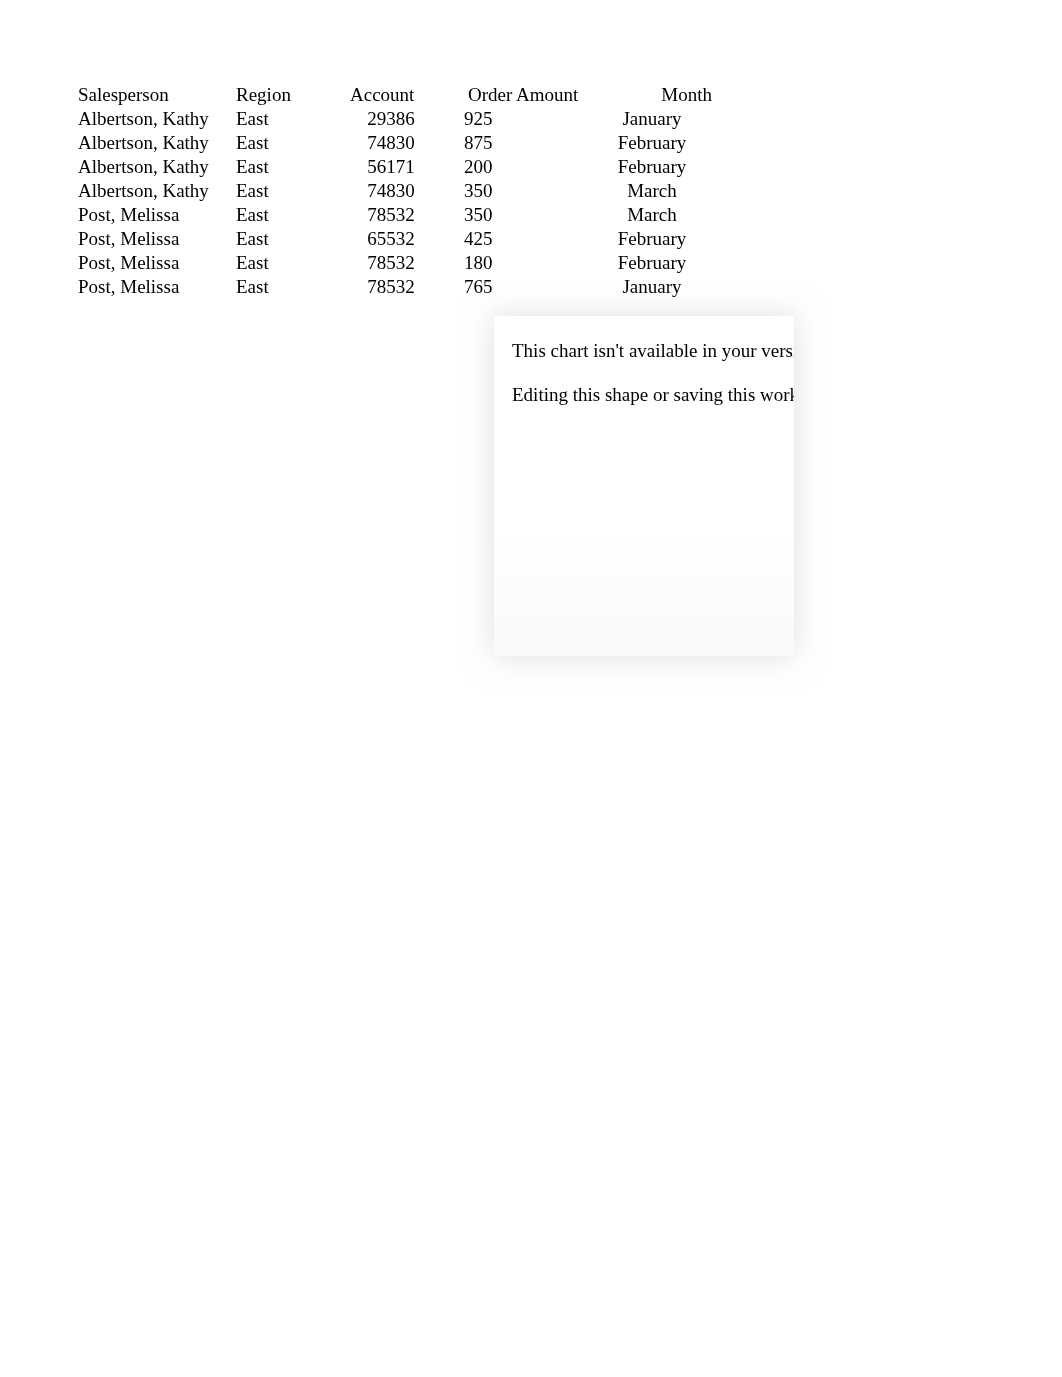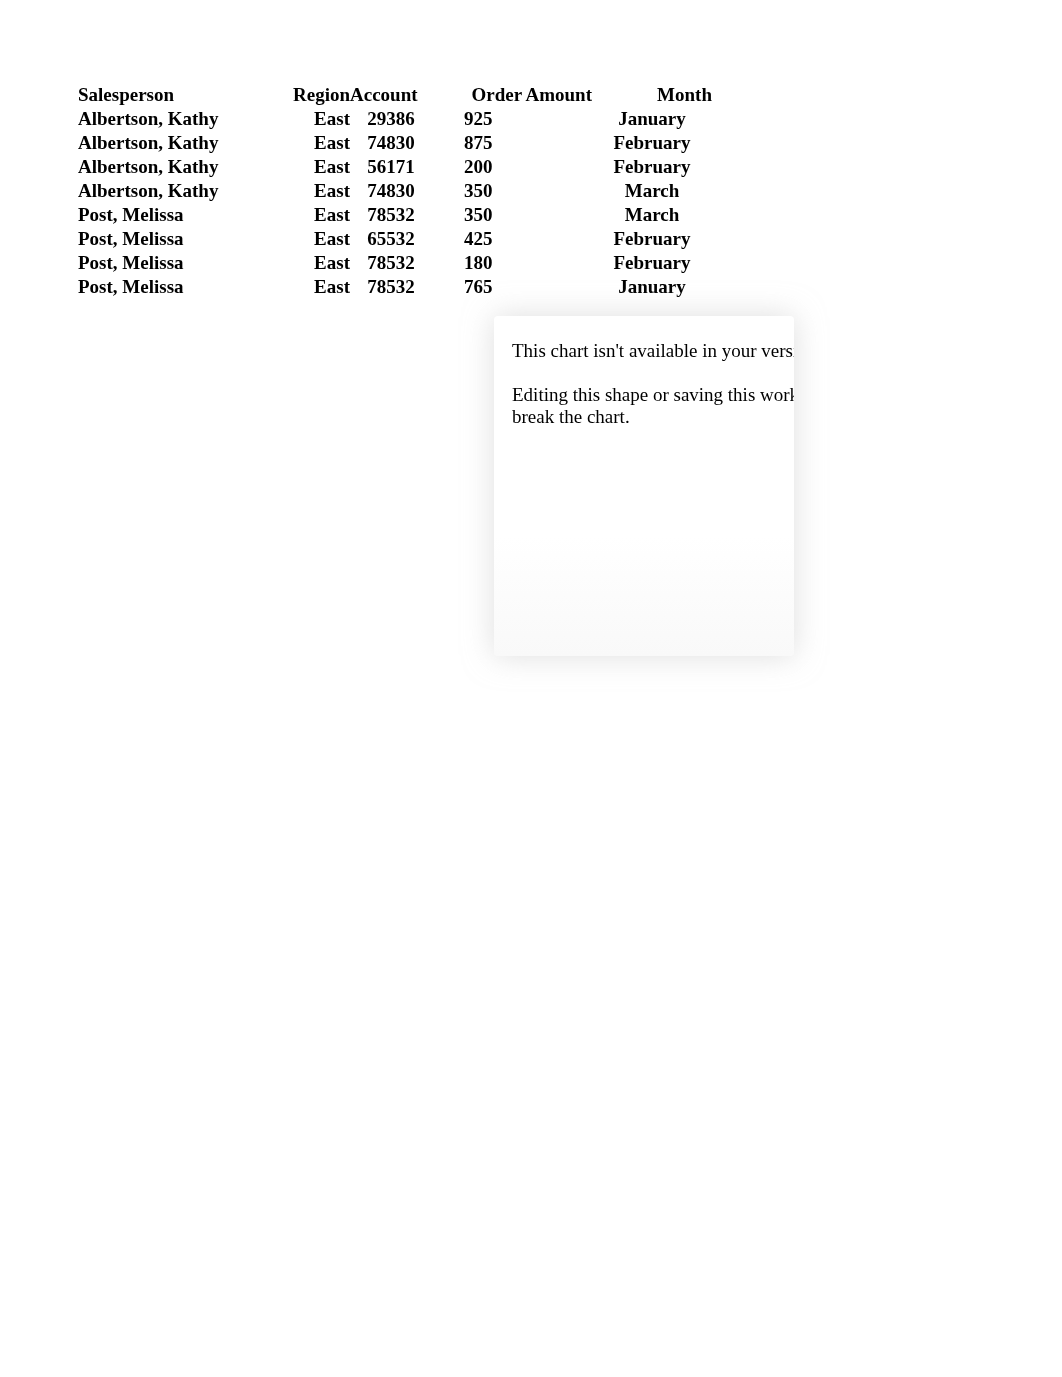--- a/index.html
+++ b/index.html
@@ -12,35 +12,34 @@
       color: #000000;
       position: relative;
     }
     .table-container {
       position: absolute;
       left: 78px;
       top: 83px;
     }
     table {
       border-collapse: collapse;
-      font-weight: bold;
     }
     td {
       padding: 0;
       line-height: 24px;
       vertical-align: top;
     }
     .col-salesperson { width: 158px; text-align: left; }
-    .col-region { width: 114px; text-align: right; }
+    .col-region { width: 114px; text-align: left; }
     .col-account { width: 114px; text-align: center; padding-right: 32px; }
     .col-amount { width: 128px; padding-right: 8px; }
     .col-month { width: 120px; text-align: center; }
 
     .header-row .col-account { text-align: left; padding-right: 0; }
-    .header-row .col-amount { text-align: right; padding-right: 0; padding-left: 4px;}
+    .header-row .col-amount { text-align: left; padding-right: 0; padding-left: 4px;}
     .header-row .col-month { text-align: right; padding-left: 0; margin-top: 23px; }
 
     .notice-box {
       position: absolute;
       left: 494px;
       top: 316px;
       width: 300px;
       height: 340px;
       background: #ffffff;
       box-shadow: 0 0 30px rgba(200, 200, 200, 0.6);
@@ -137,15 +136,14 @@
       <td class="col-amount">765</td>
       <td class="col-month">January</td>
     </tr>
   </tbody>
     </table>
 </div>
 
 <div class="notice-box">
   <div class="line1">This chart isn't available in your versi</div>
   <div class="line2">Editing this shape or saving this work</div>
-  <div class="line3">break the chart.</div>
   <div class="notice-fade"></div>
 </div>
 
 </body></html>

